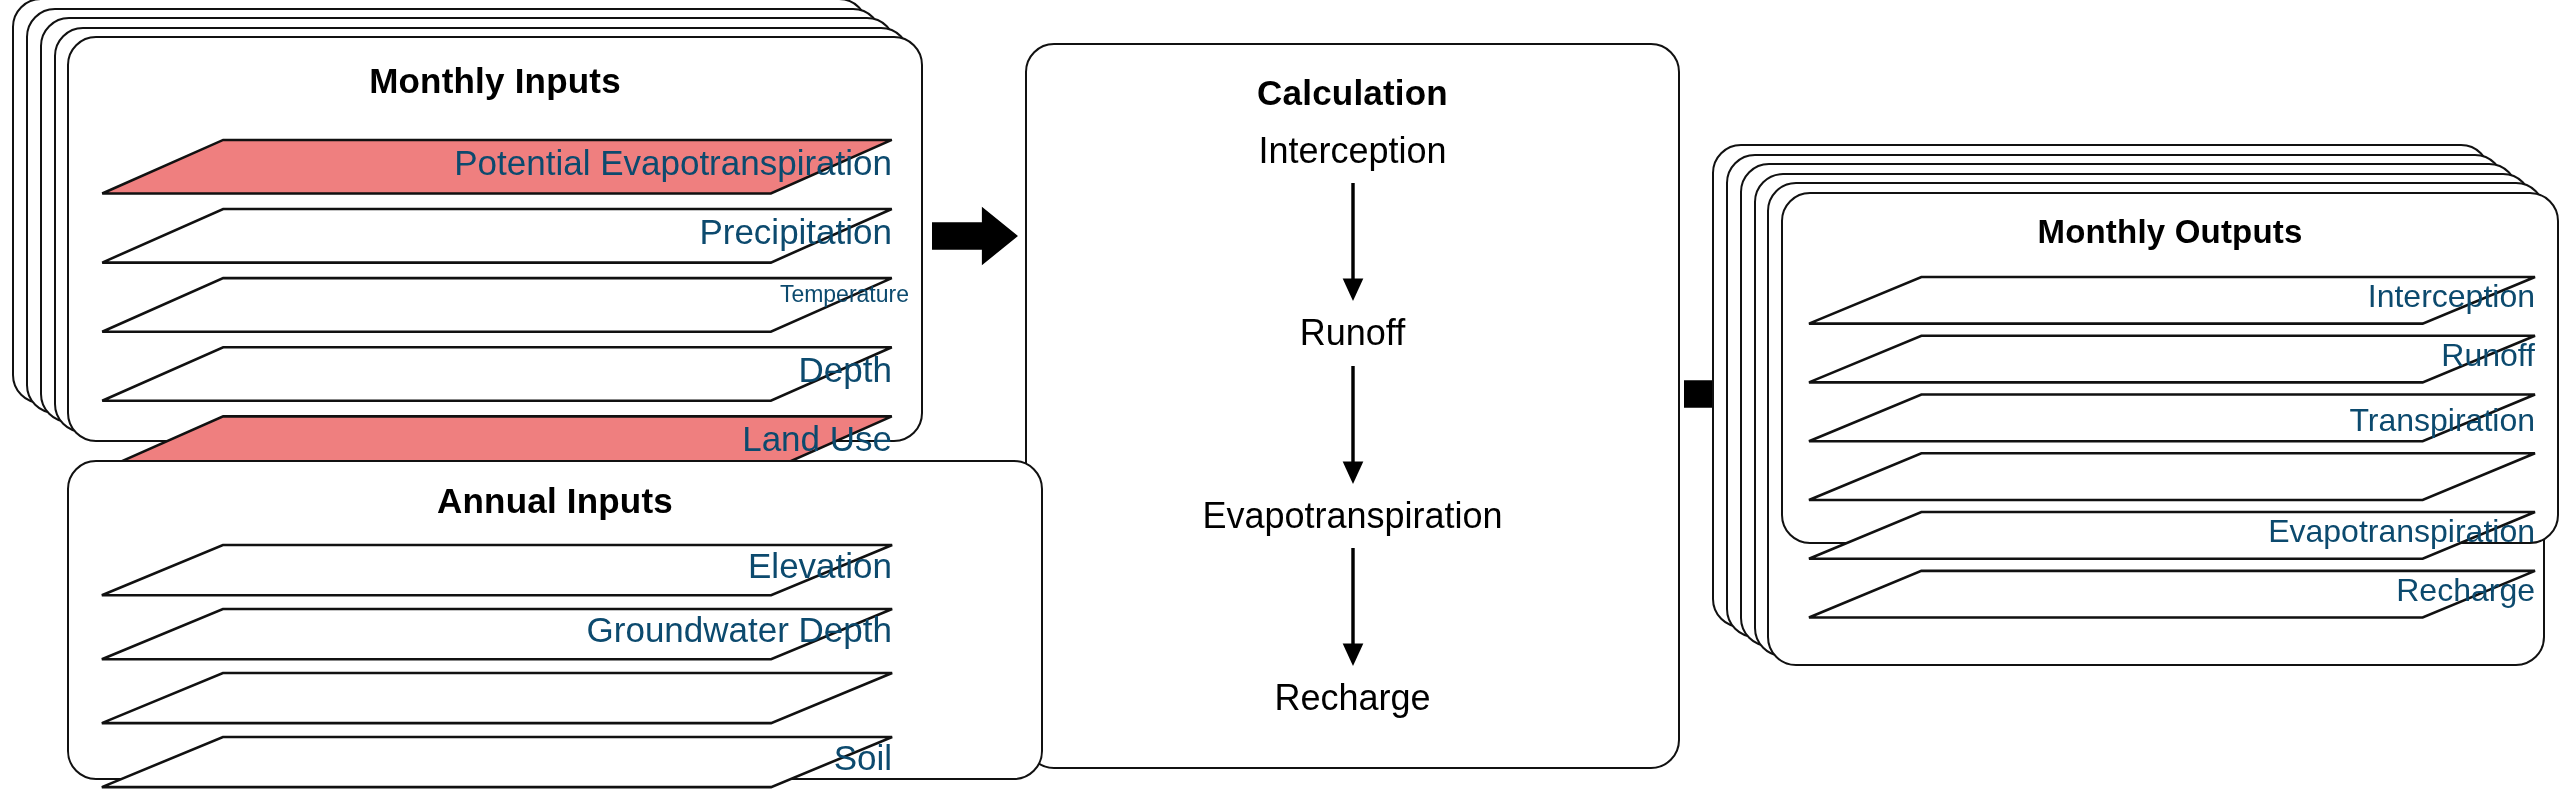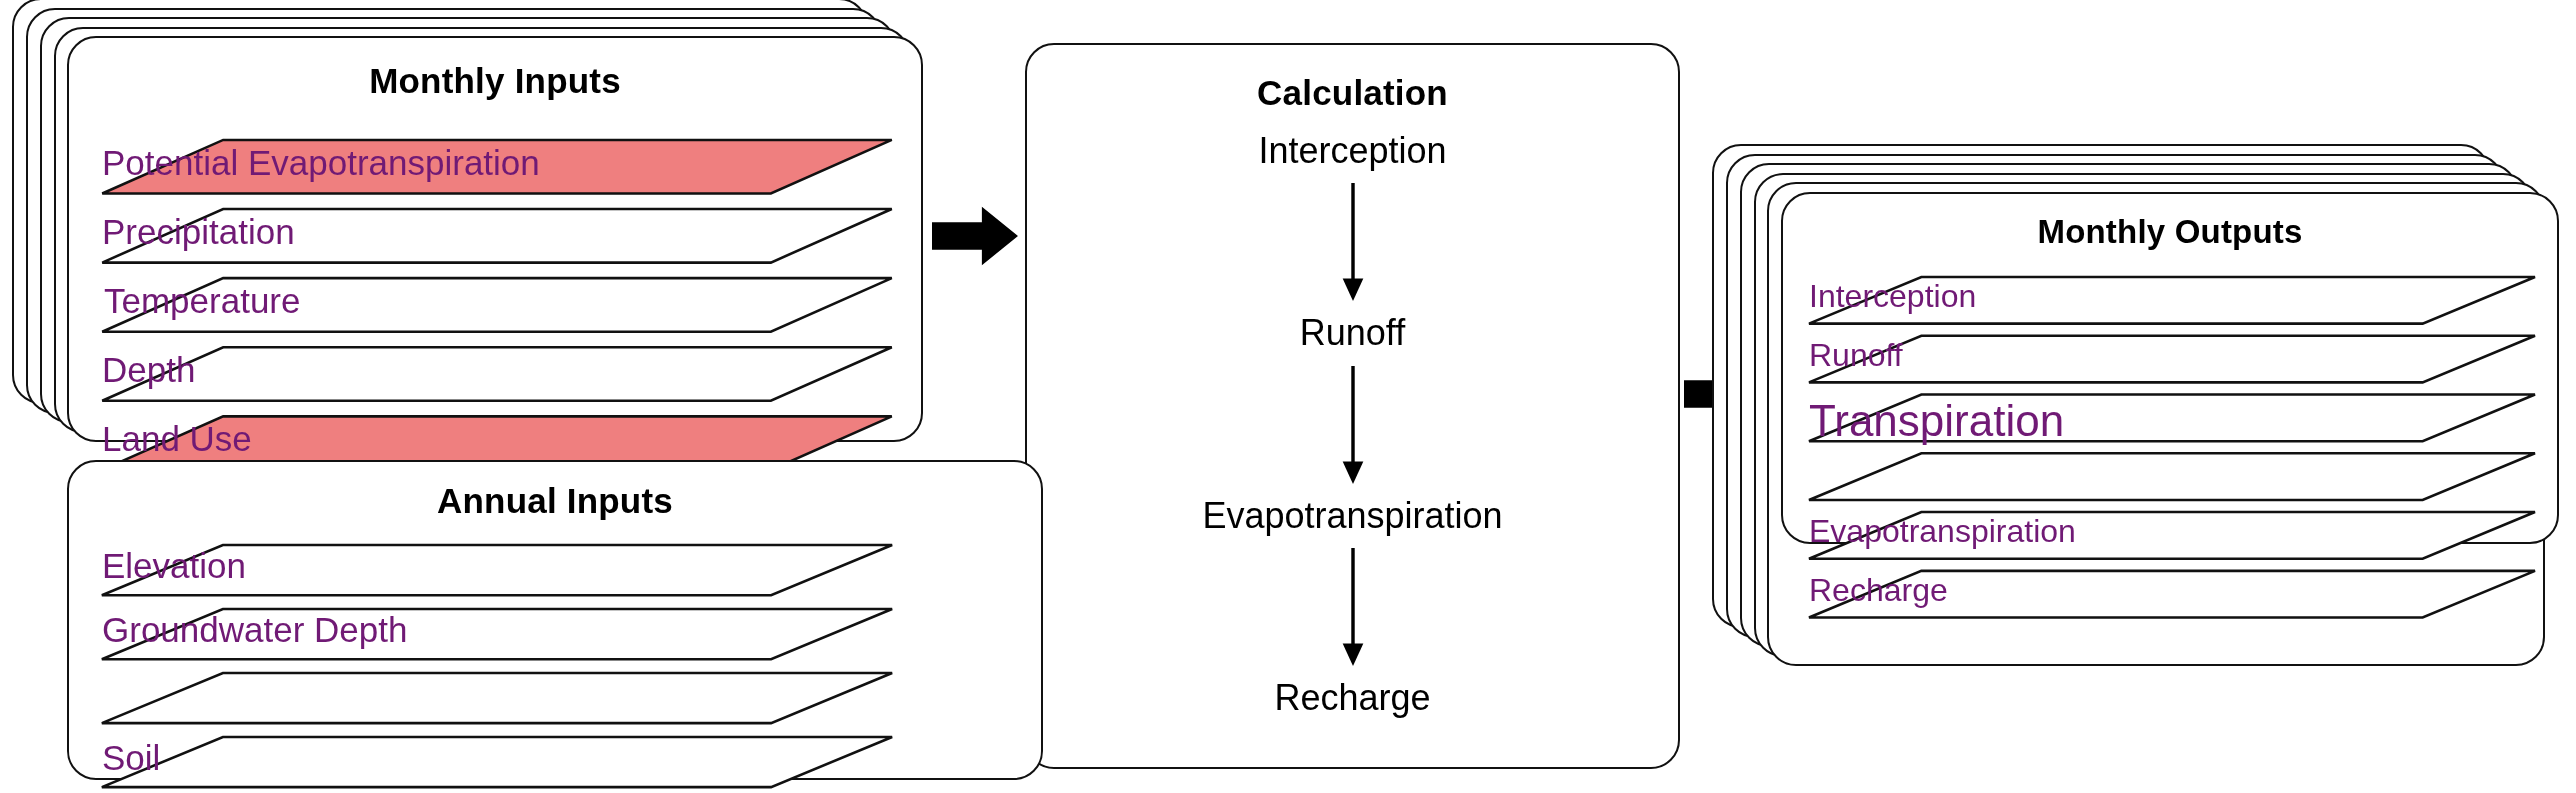--- a/index.html
+++ b/index.html
@@ -34,22 +34,22 @@
     color:#000000;
     letter-spacing:0.2px;
     white-space:nowrap;
   }
 
   
   .layers{position:absolute;left:0;top:0;right:0;bottom:0;}
   .layers svg{position:absolute;left:0;top:0;overflow:visible;}
   .layer-label{
     position:absolute;
-    text-align:left;
-    color:#701a75;
+    text-align:right;
+    color:#0c4a6e;
     white-space:nowrap;
     pointer-events:none;
   }
 
   
   .calc-step{
     position:absolute;
     left:0;right:0;
     text-align:center;
     color:#000000;
@@ -75,21 +75,21 @@
         <div class="layers">
           <svg width="856" height="406" viewBox="0 0 990 470" style="left: 0px; top: 0px;">
             <polygon points="178,118 952,118 812,180 38,180" fill="#ef7f7f" stroke="#111111" stroke-width="3" stroke-linejoin="miter"></polygon>
             <polygon points="178,198 952,198 812,260 38,260" fill="#ffffff" stroke="#111111" stroke-width="3" stroke-linejoin="miter"></polygon>
             <polygon points="178,278 952,278 812,340 38,340" fill="#ffffff" stroke="#111111" stroke-width="3" stroke-linejoin="miter"></polygon>
             <polygon points="178,358 952,358 812,420 38,420" fill="#ffffff" stroke="#111111" stroke-width="3" stroke-linejoin="miter"></polygon>
             <polygon points="178,438 952,438 812,500 38,500" fill="#ef7f7f" stroke="#111111" stroke-width="3" stroke-linejoin="miter"></polygon>
           </svg>
           <div class="layer-label" style="left: 33px; width: 790px; top: 105px; font-size: 35px;">Potential Evapotranspiration</div>
           <div class="layer-label" style="left: 33px; width: 790px; top: 174px; font-size: 35px;">Precipitation</div>
-          <div class="layer-label" style="left: 35px; width: 790px; top: 243px; font-size: 35px;">Temperature</div>
+          <div class="layer-label" style="left: 50px; width: 790px; top: 243px; font-size: 23px;">Temperature</div>
           <div class="layer-label" style="left: 33px; width: 790px; top: 312px; font-size: 35px;">Depth</div>
           <div class="layer-label" style="left: 33px; width: 790px; top: 381px; font-size: 35px;">Land Use</div>
         </div>
       </div>
     </div>
 
   <div id="annual-inputs-group">
       <div class="card" style="left: 67px; top: 460px; width: 976px; height: 320px; z-index: 20;">
         <div class="card-title" style="top: 19px; font-size: 35px;">Annual Inputs</div>
         <div class="layers">
@@ -140,21 +140,21 @@
           <svg width="778" height="484" viewBox="0 0 900 560" style="left: 0px; top: 0px;">
             <polygon points="160,96 870,96 740,150 30,150" fill="#ffffff" stroke="#111111" stroke-width="3" stroke-linejoin="miter"></polygon>
             <polygon points="160,164 870,164 740,218 30,218" fill="#ffffff" stroke="#111111" stroke-width="3" stroke-linejoin="miter"></polygon>
             <polygon points="160,232 870,232 740,286 30,286" fill="#ffffff" stroke="#111111" stroke-width="3" stroke-linejoin="miter"></polygon>
             <polygon points="160,300 870,300 740,354 30,354" fill="#ffffff" stroke="#111111" stroke-width="3" stroke-linejoin="miter"></polygon>
             <polygon points="160,368 870,368 740,422 30,422" fill="#ffffff" stroke="#111111" stroke-width="3" stroke-linejoin="miter"></polygon>
             <polygon points="160,436 870,436 740,490 30,490" fill="#ffffff" stroke="#111111" stroke-width="3" stroke-linejoin="miter"></polygon>
           </svg>
           <div class="layer-label" style="left: 26px; width: 726px; top: 84px; font-size: 32px;">Interception</div>
           <div class="layer-label" style="left: 26px; width: 726px; top: 143px; font-size: 32px;">Runoff</div>
-          <div class="layer-label" style="left: 26px; width: 726px; top: 202px; font-size: 44px;">Transpiration</div>
+          <div class="layer-label" style="left: 26px; width: 726px; top: 208px; font-size: 32px;">Transpiration</div>
           <div class="layer-label" style="left: 26px; width: 726px; top: 319px; font-size: 32px;">Evapotranspiration</div>
           <div class="layer-label" style="left: 26px; width: 726px; top: 378px; font-size: 32px;">Recharge</div>
         </div>
       </div>
     </div>
 
   <div class="block-arrow" style="left:932px;top:205px;width:86px;height:62px;">
     <svg width="86" height="62" viewBox="0 0 100 72">
       <polygon points="0,20 58,20 58,2 100,36 58,70 58,52 0,52" fill="#000000"></polygon>
     </svg>

